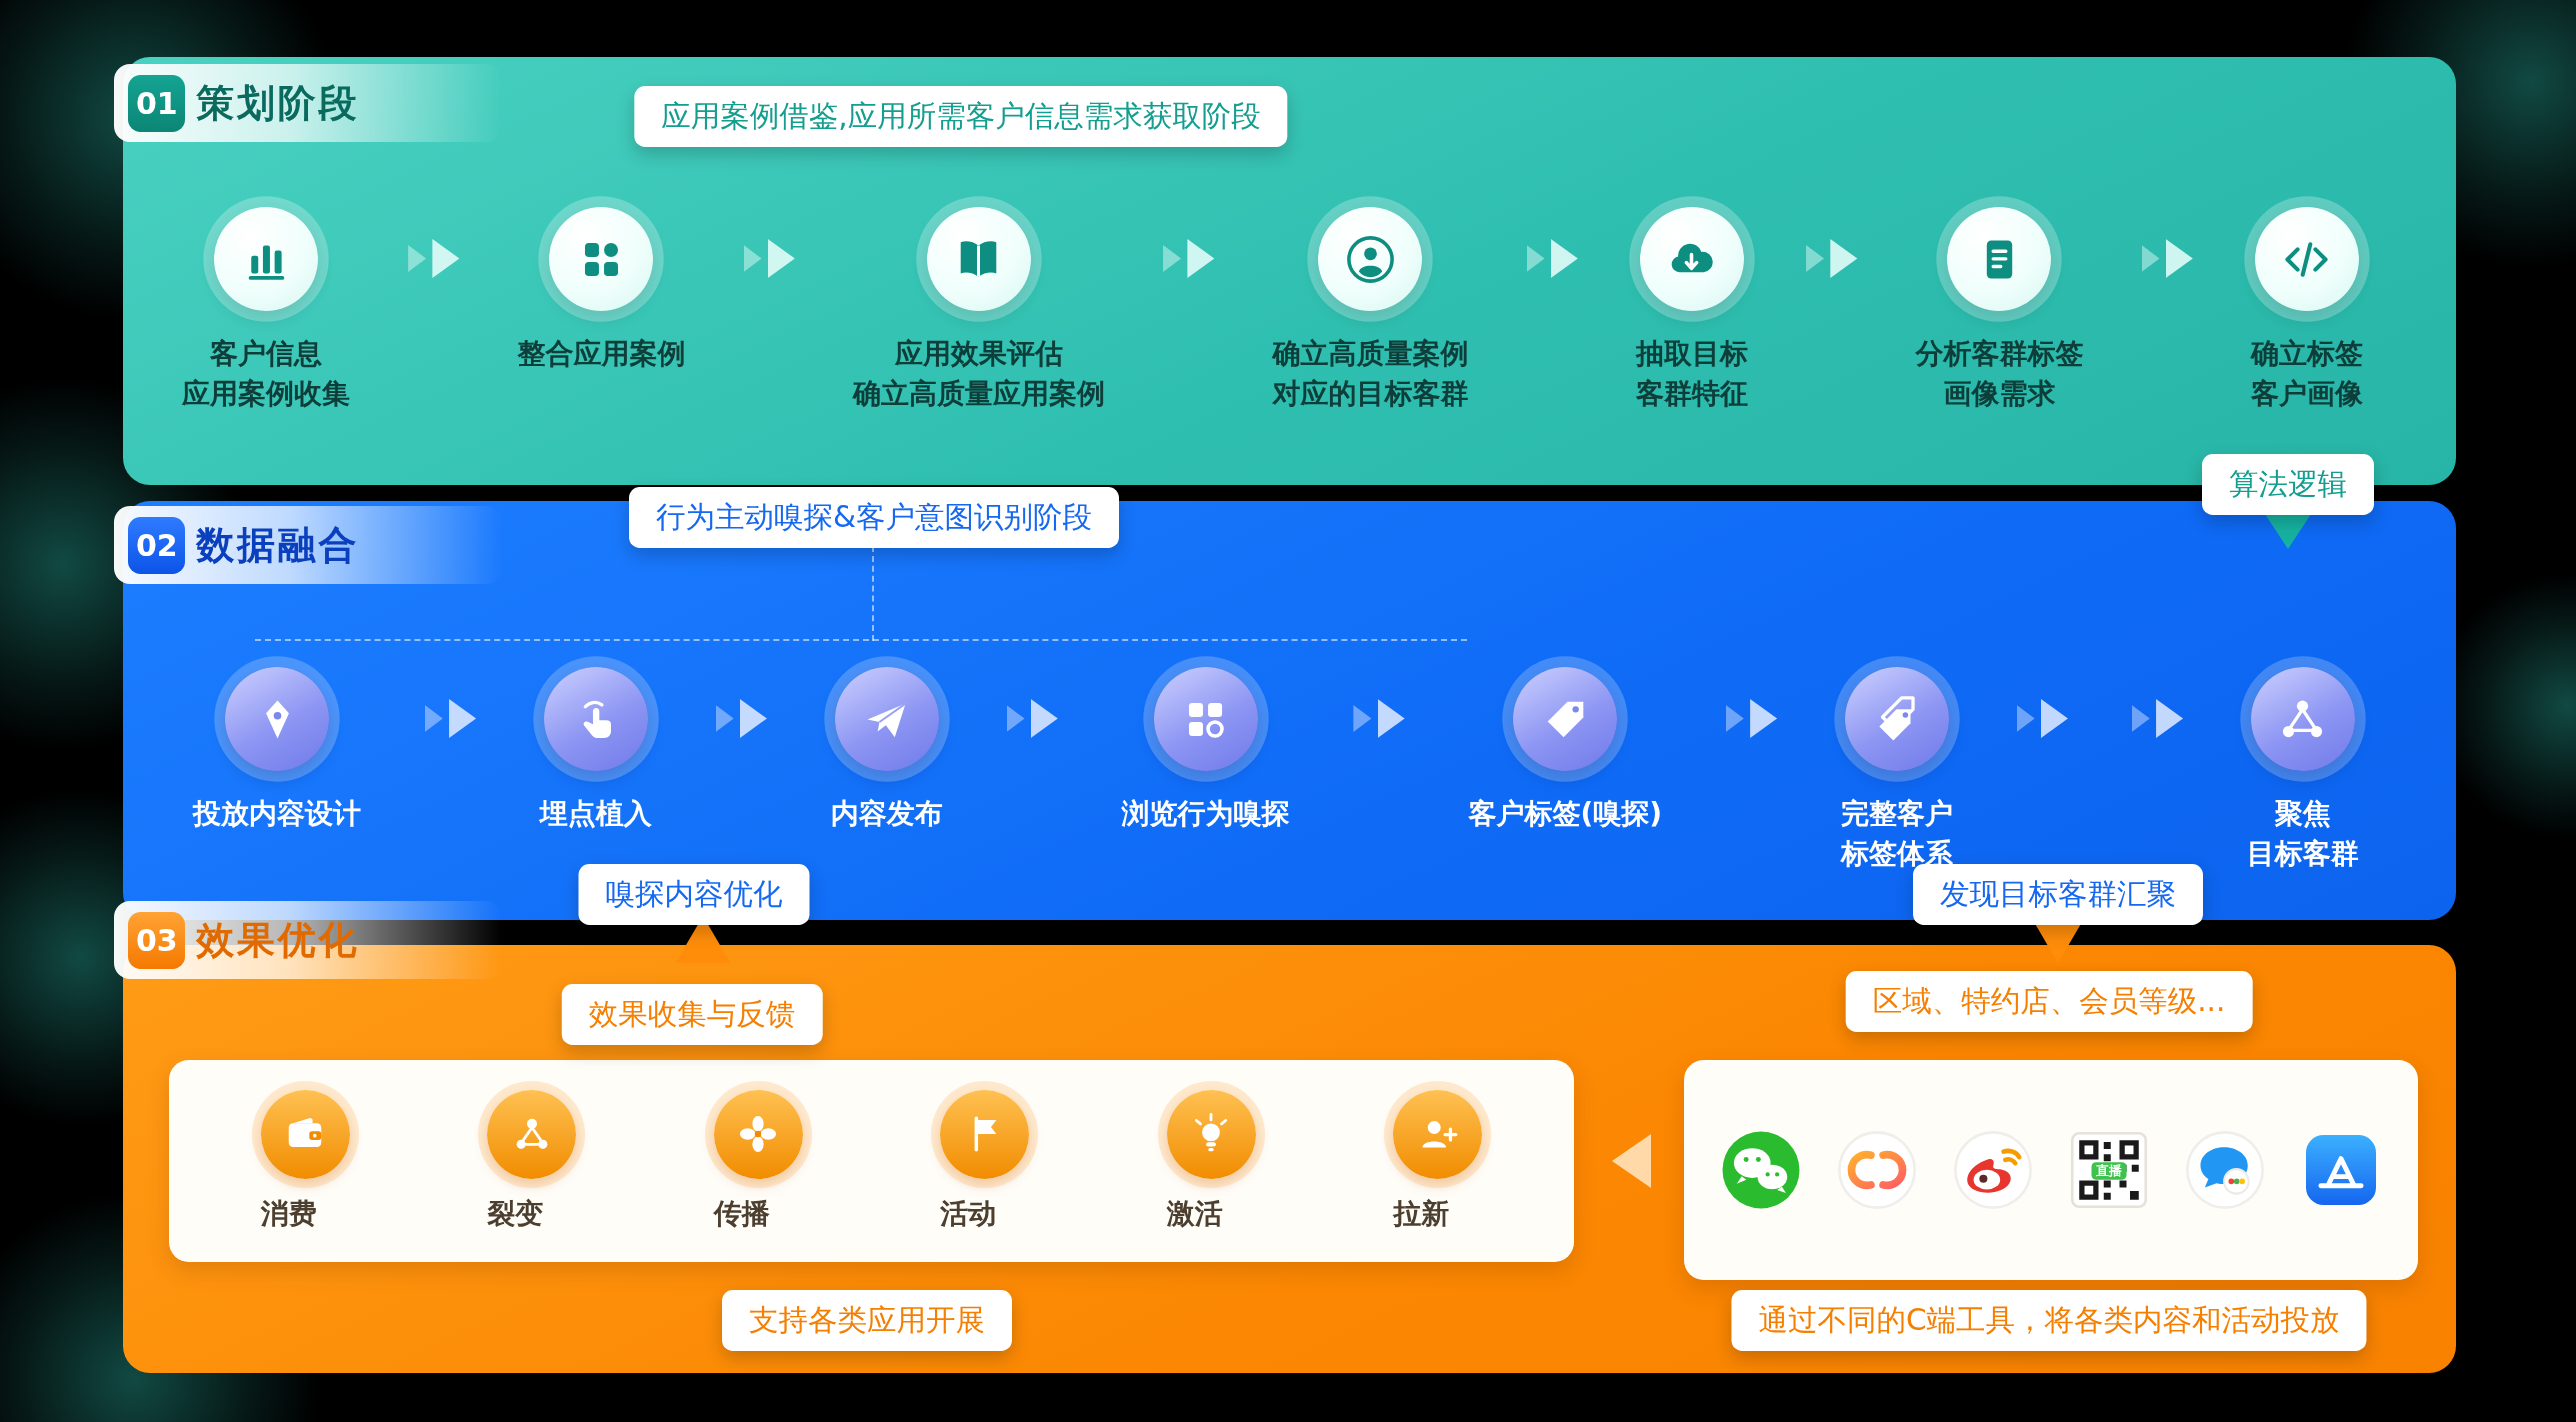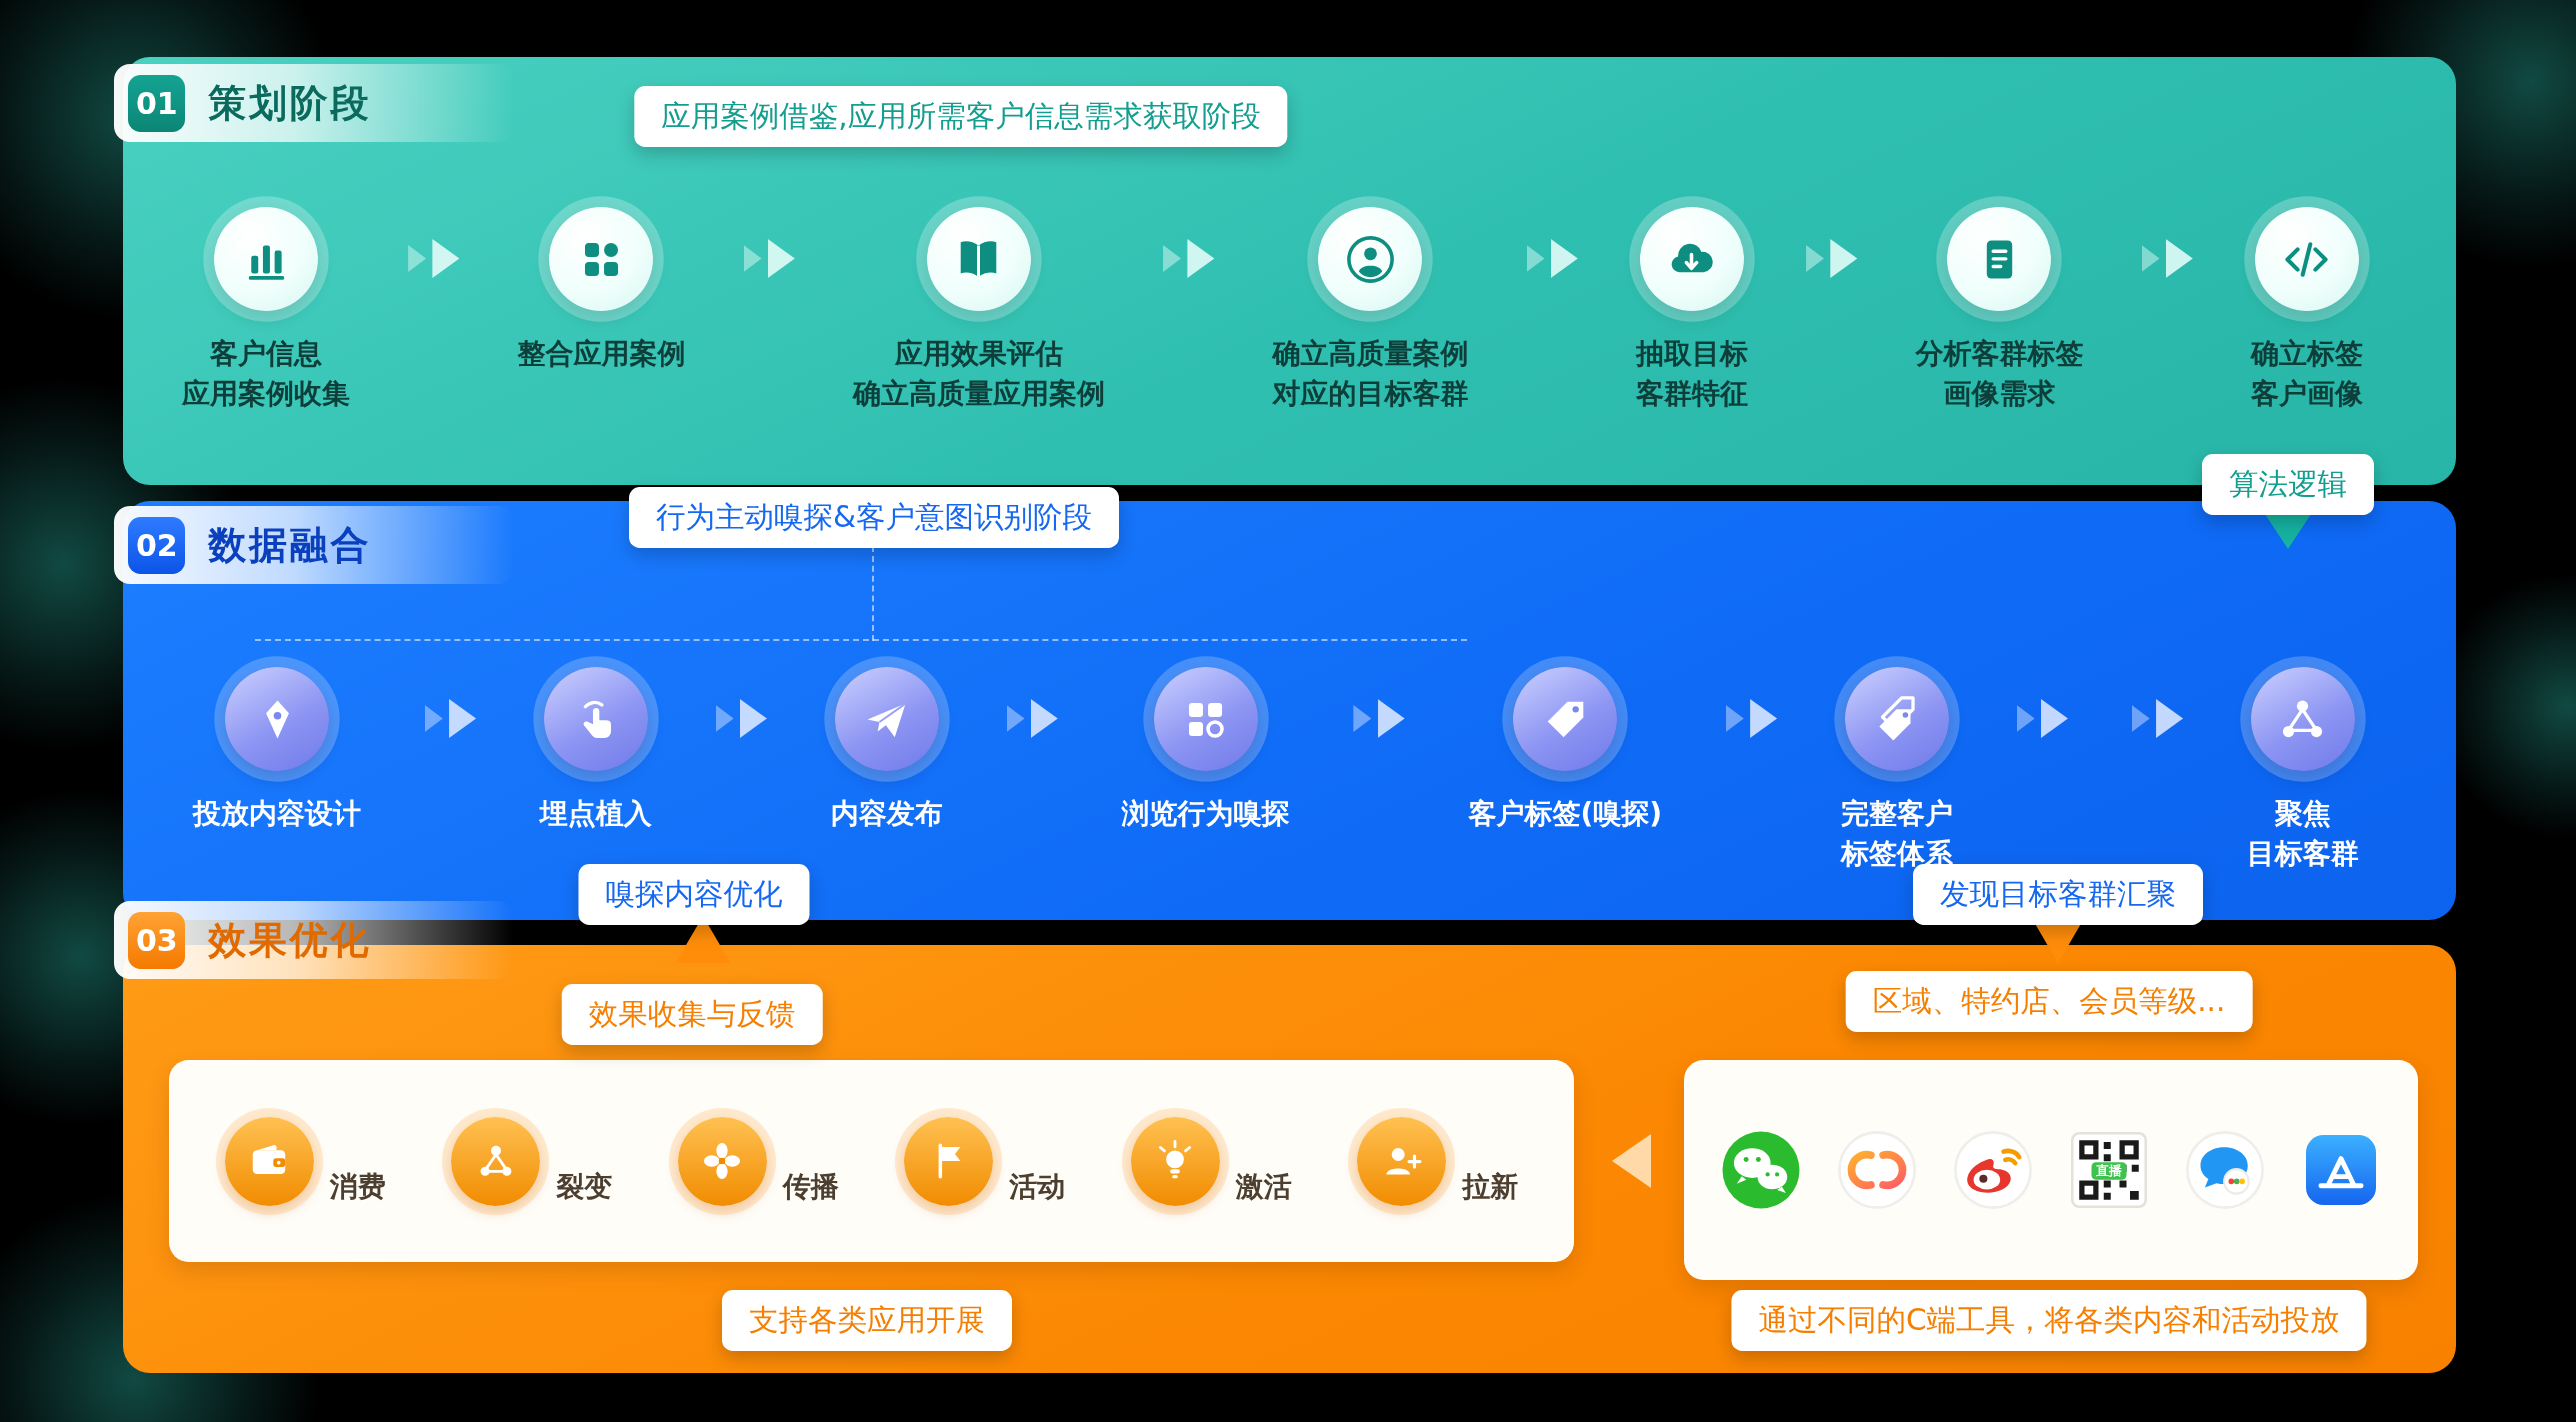--- a/index.html
+++ b/index.html
@@ -14,21 +14,21 @@
   
   .band{position:absolute;border-radius:27px;z-index:1}
   .band1{left:123px;top:57px;width:2333px;height:428px;
          background:linear-gradient(155deg,#49d1c1 0%,#2fbfb0 55%,#27b5a7 100%)}
   .band2{left:123px;top:501px;width:2333px;height:419px;
          background:linear-gradient(155deg,#1d7eff 0%,#0f6bf6 60%,#0c63ee 100%)}
   .band3{left:123px;top:945px;width:2333px;height:428px;
          background:linear-gradient(155deg,#ff9b16 0%,#fb8702 60%,#f88200 100%)}
 
   
-  .phase-badge{position:absolute;z-index:6;display:flex;align-items:center;gap:23px;
+  .phase-badge{position:absolute;z-index:6;display:flex;align-items:center;gap:11px;
     padding:10.7px 143px 10.7px 14.3px;border-radius:16px;
     background:linear-gradient(90deg,rgba(255,255,255,.97) 0%,rgba(255,255,255,.72) 45%,rgba(255,255,255,0) 100%)}
   .phase-num{width:57px;height:57px;border-radius:12.5px;display:flex;align-items:center;
     justify-content:center;font-size:30px;font-weight:bold;color:#fff}
   .num-teal{background:linear-gradient(180deg,#14a violet,#0c8576);background:linear-gradient(180deg,#14a492,#0c8576)}
   .num-blue{background:linear-gradient(180deg,#2f7bff,#0c54e8)}
   .num-orange{background:linear-gradient(180deg,#ffa335,#f57900)}
   .phase-title{font-size:38px;font-weight:bold;letter-spacing:2.7px}
   .title-teal{color:#0a6a5e}.title-blue{color:#0a3fbe}.title-orange{color:#e06a00}
 
@@ -71,21 +71,21 @@
   .dash-v{position:absolute;left:872px;top:546px;height:95px;border-left:2.7px dashed rgba(255,255,255,.55);z-index:2}
   .dash-arrowhead{position:absolute;left:864px;top:531px;width:0;height:0;z-index:2;
     border-left:9.8px solid transparent;border-right:9.8px solid transparent;
     border-bottom:14.3px solid rgba(255,255,255,.8)}
 
   
   .white-card{position:absolute;background:#fffdf8;border-radius:19.7px;z-index:3;
     box-shadow:0 9px 21.5px rgba(120,50,0,.2);display:flex;justify-content:space-around;align-items:center}
   .card-apps{left:169px;top:1060px;width:1405px;height:202px;padding:0 23px}
   .card-channels{left:1684px;top:1060px;width:734px;height:220px;padding:0 19px}
-  .app{display:flex;flex-direction:row;align-items:flex-end;gap:16px}
+  .app{display:flex;flex-direction:column;align-items:flex-start;gap:16px}
   .app-circle{width:89px;height:89px;border-radius:50%;display:flex;align-items:center;justify-content:center;
     background:linear-gradient(180deg,#ffc152,#f18c00);
     box-shadow:0 0 0 9px rgba(255,190,110,.3),0 5.4px 12.5px rgba(180,80,0,.28)}
   .app-circle svg{width:52px;height:52px}
   .app-label{font-size:28px;font-weight:bold;color:#4c3f2f}
   .channel{width:84px;height:84px;flex:none}
   .channel svg{width:84px;height:84px}
   .left-arrow{position:absolute;left:1612px;top:1134px;width:39px;height:54px;z-index:4;
     clip-path:polygon(100% 0,0 50%,100% 100%);background:#ffd9a8}
 </style>

